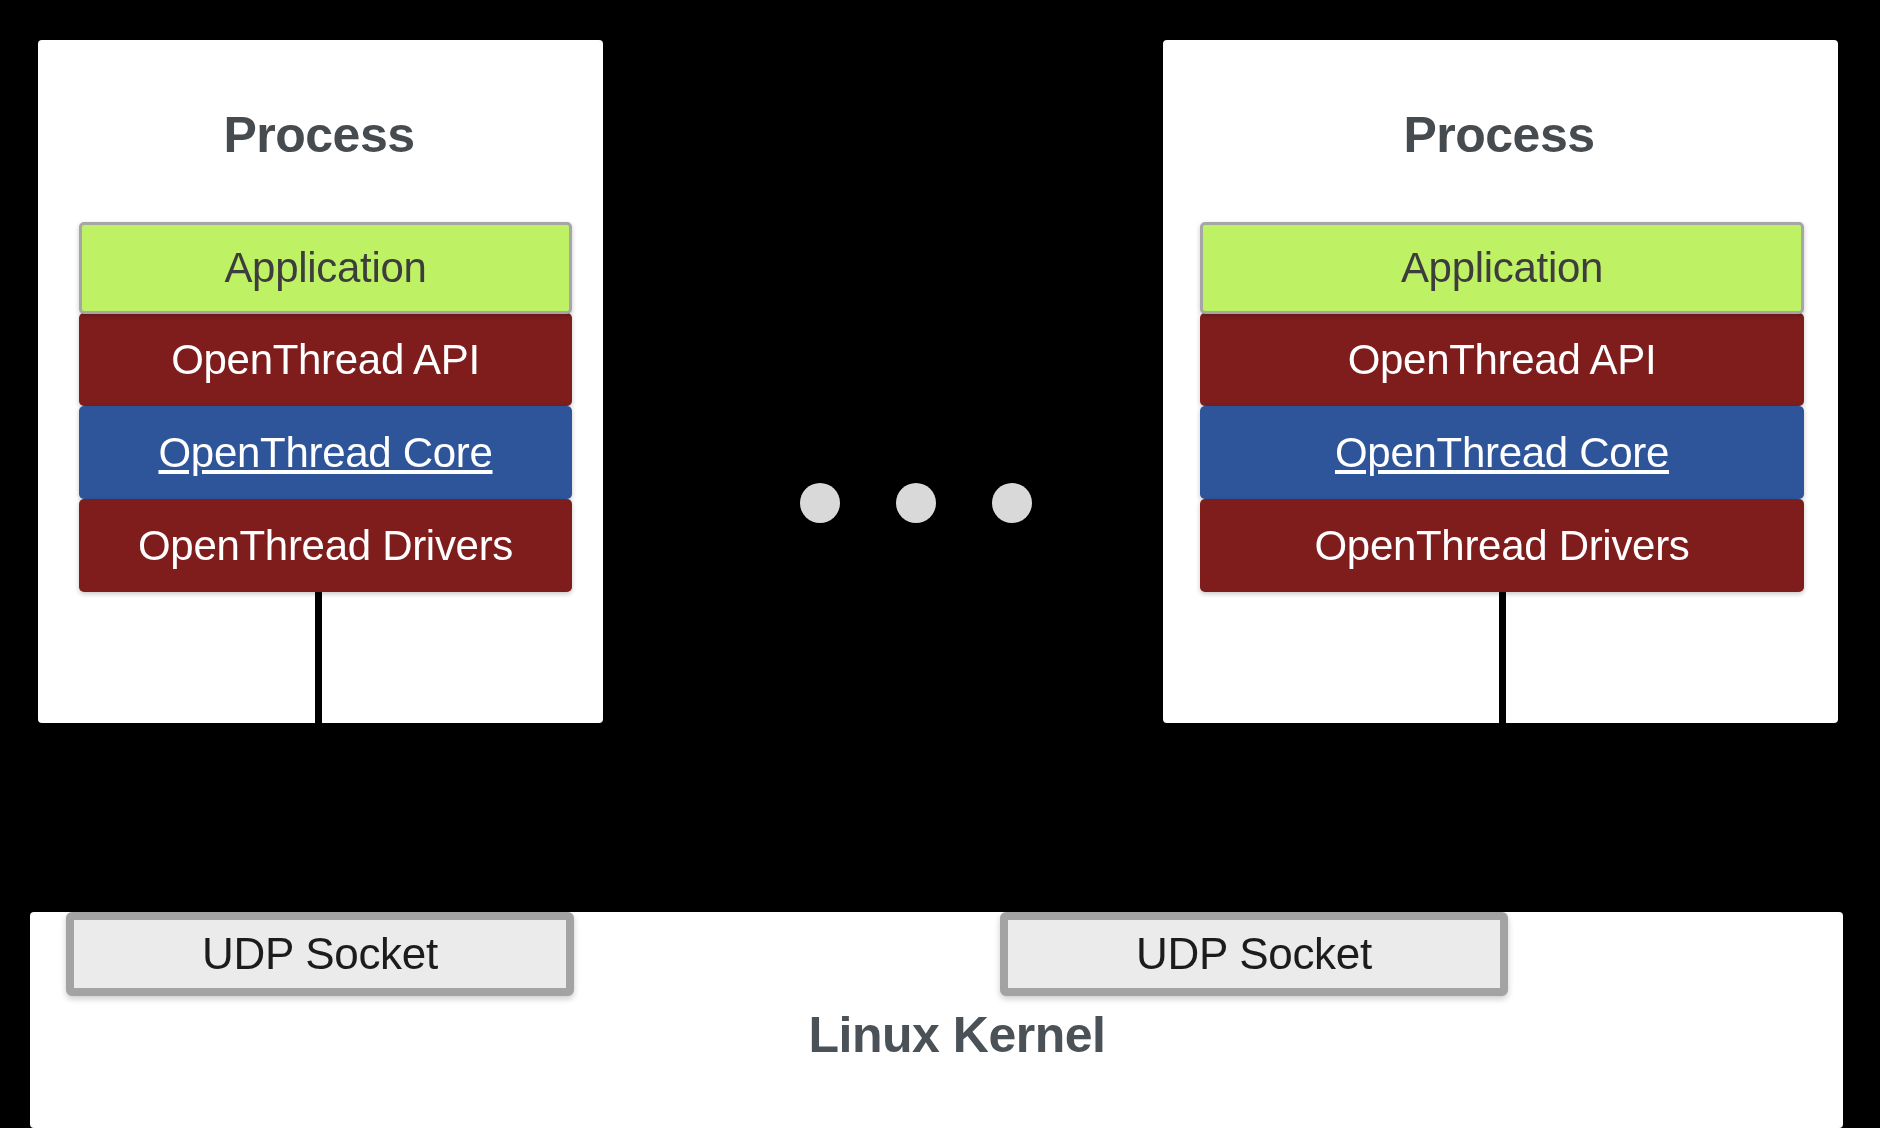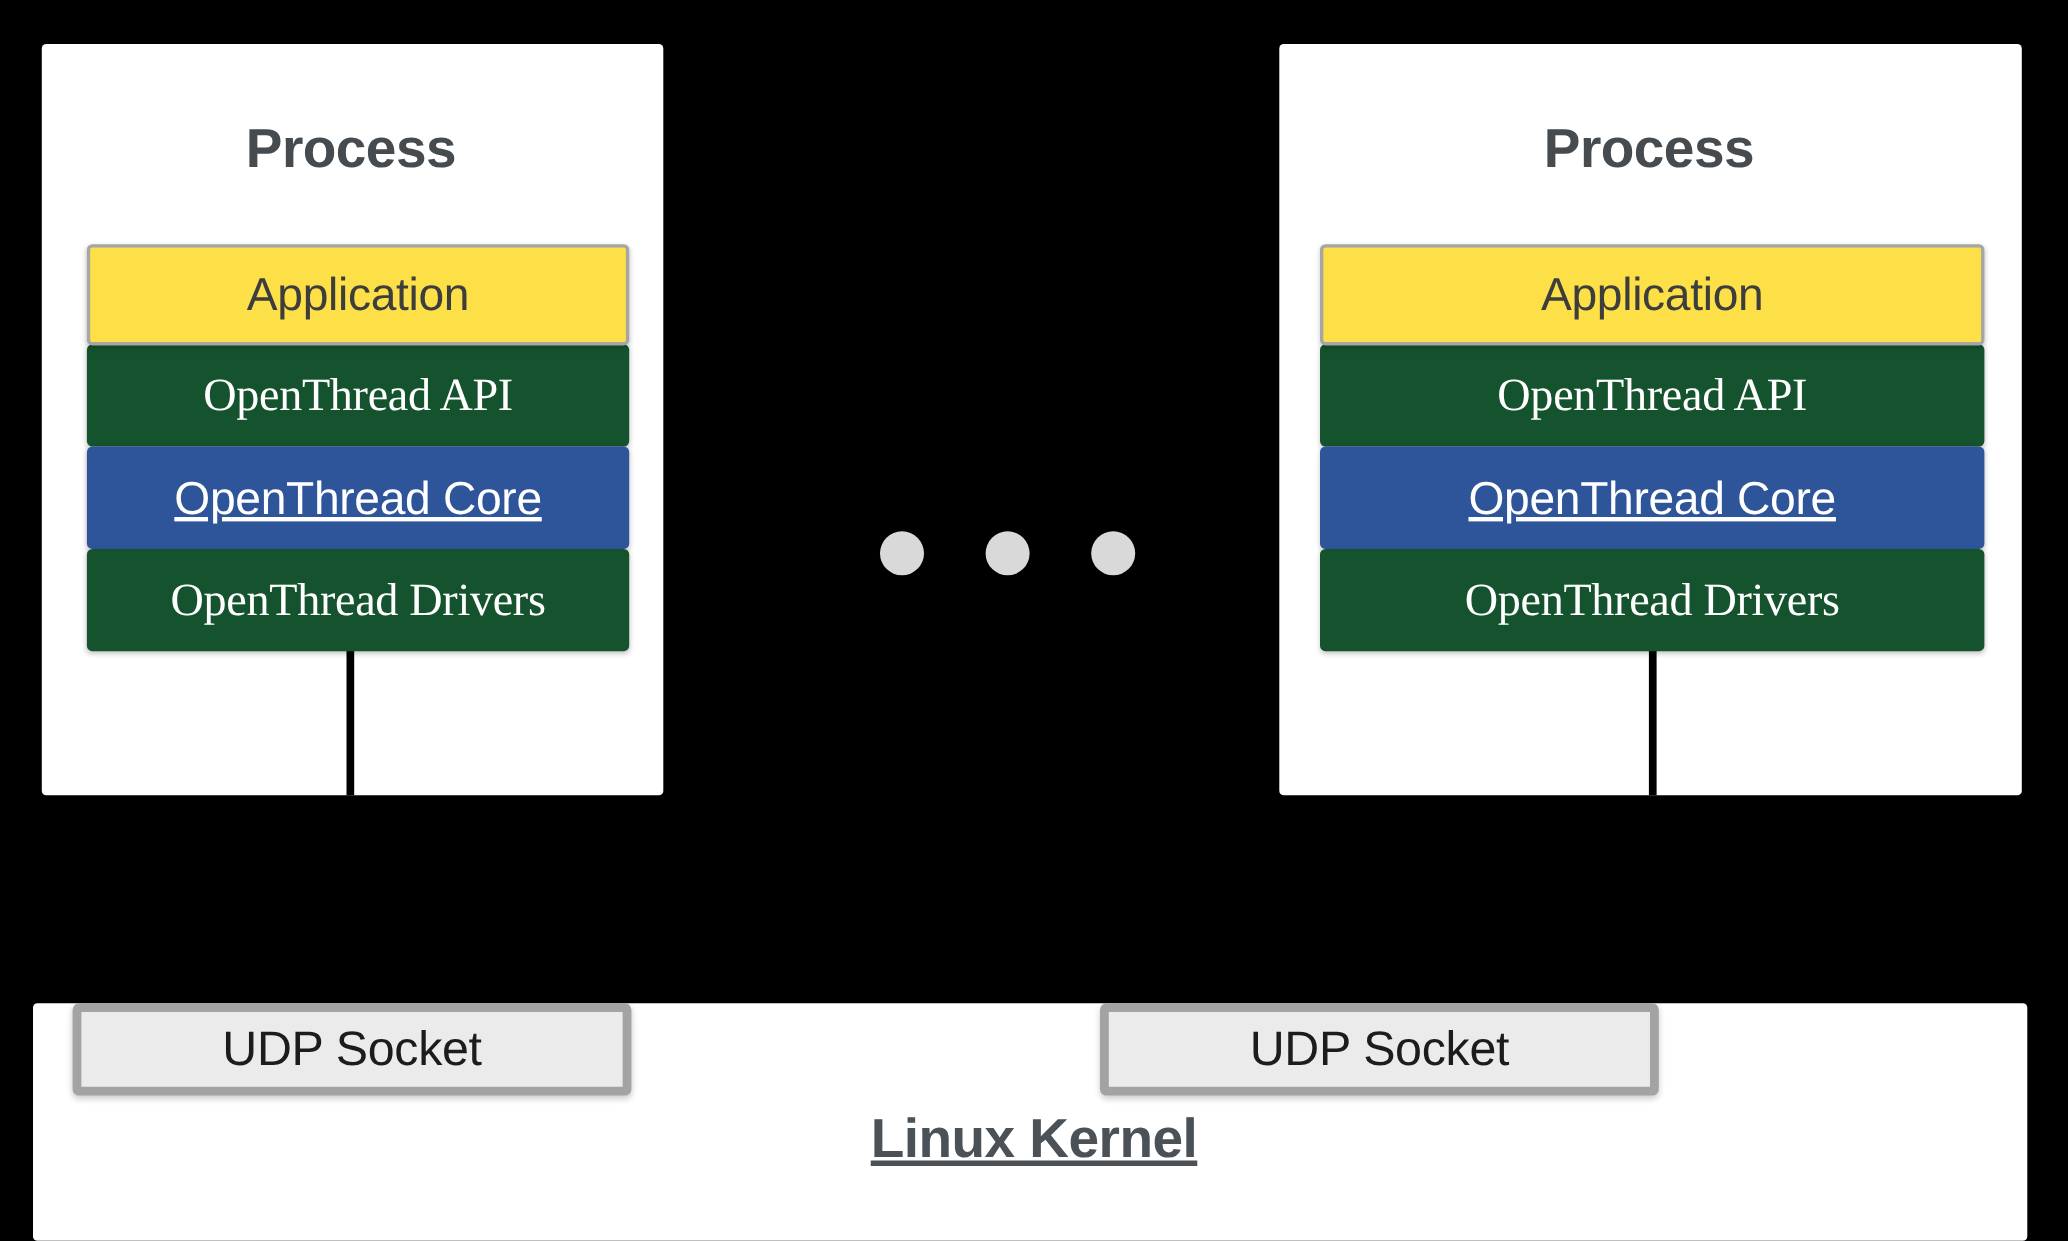--- a/index.html
+++ b/index.html
@@ -52,32 +52,31 @@
     box-sizing: border-box;
     border-radius: 5px;
     display: flex;
     align-items: center;
     justify-content: center;
     font-size: 42px;
     line-height: 1;
     letter-spacing: -0.3px;
   }
   .layer-app {
-    background: #fde047;
+    background: #bef264;
     border: 3px solid #a6a6a6;
     color: #3d3d3d;
     box-shadow: 0 2px 5px rgba(0,0,0,0.22);
     z-index: 3;
   }
   .layer-api, .layer-drivers {
-    background: #14532d;
+    background: #7f1d1d;
     color: #ffffff;
     box-shadow: 0 2px 5px rgba(0,0,0,0.22);
     z-index: 2;
-    font-family: Liberation Serif, serif;
   }
   .layer-core {
     background: #2e5599;
     color: #ffffff;
     box-shadow: 0 2px 5px rgba(0,0,0,0.22);
     z-index: 2;
     text-decoration: underline;
   }
 
   
@@ -202,21 +201,21 @@
       <span>OpenThread Drivers</span>
     </div>
   </div>
 
   <div class="arrow" style="left:1479px; top:534px; height:189px;">
     <div class="shaft" style="height:145px;"></div>
     <div class="head"></div>
   </div>
 
   <div class="kernel-card" style="left:30px; top:912px; width:1813px; height:216px;">
-    <div class="kernel-title" style="left:735px; top:98px; width:350px;text-decoration:underline;">Linux Kernel</div>
+    <div class="kernel-title" style="left:752px; top:98px; width:350px;">Linux Kernel</div>
   </div>
 
   <div class="socket-box" style="left:66px; top:912px; width:508px; height:84px;">
     <span>UDP Socket</span>
   </div>
 
   <div class="socket-box" style="left:1000px; top:912px; width:508px; height:84px;">
     <span>UDP Socket</span>
   </div>
 

